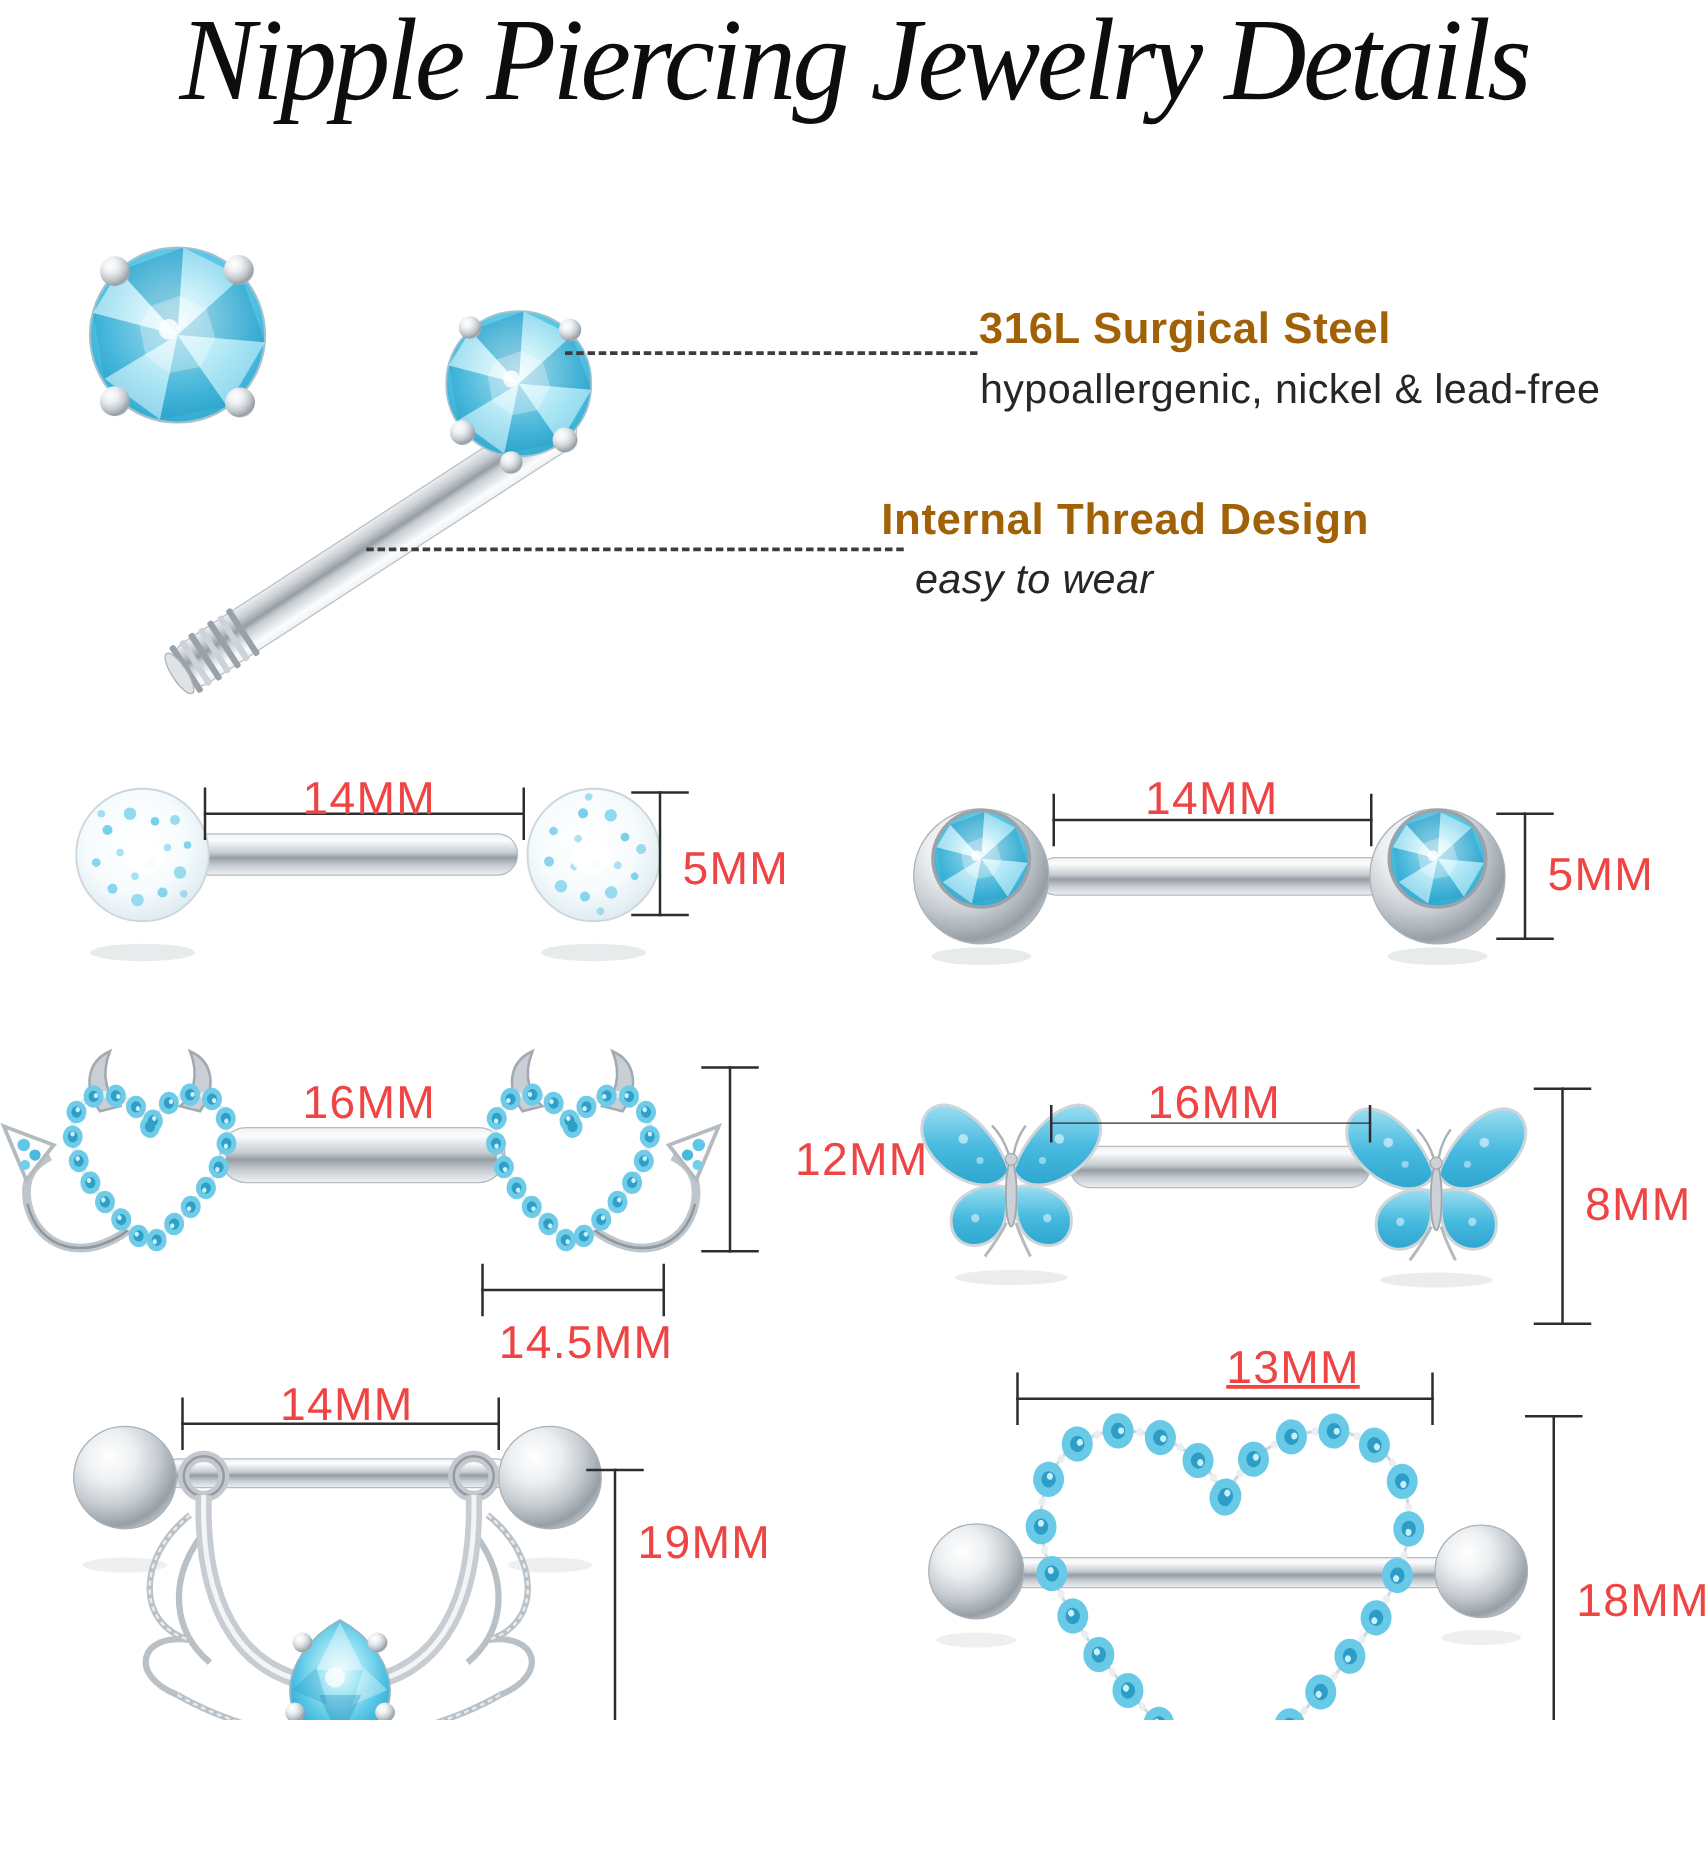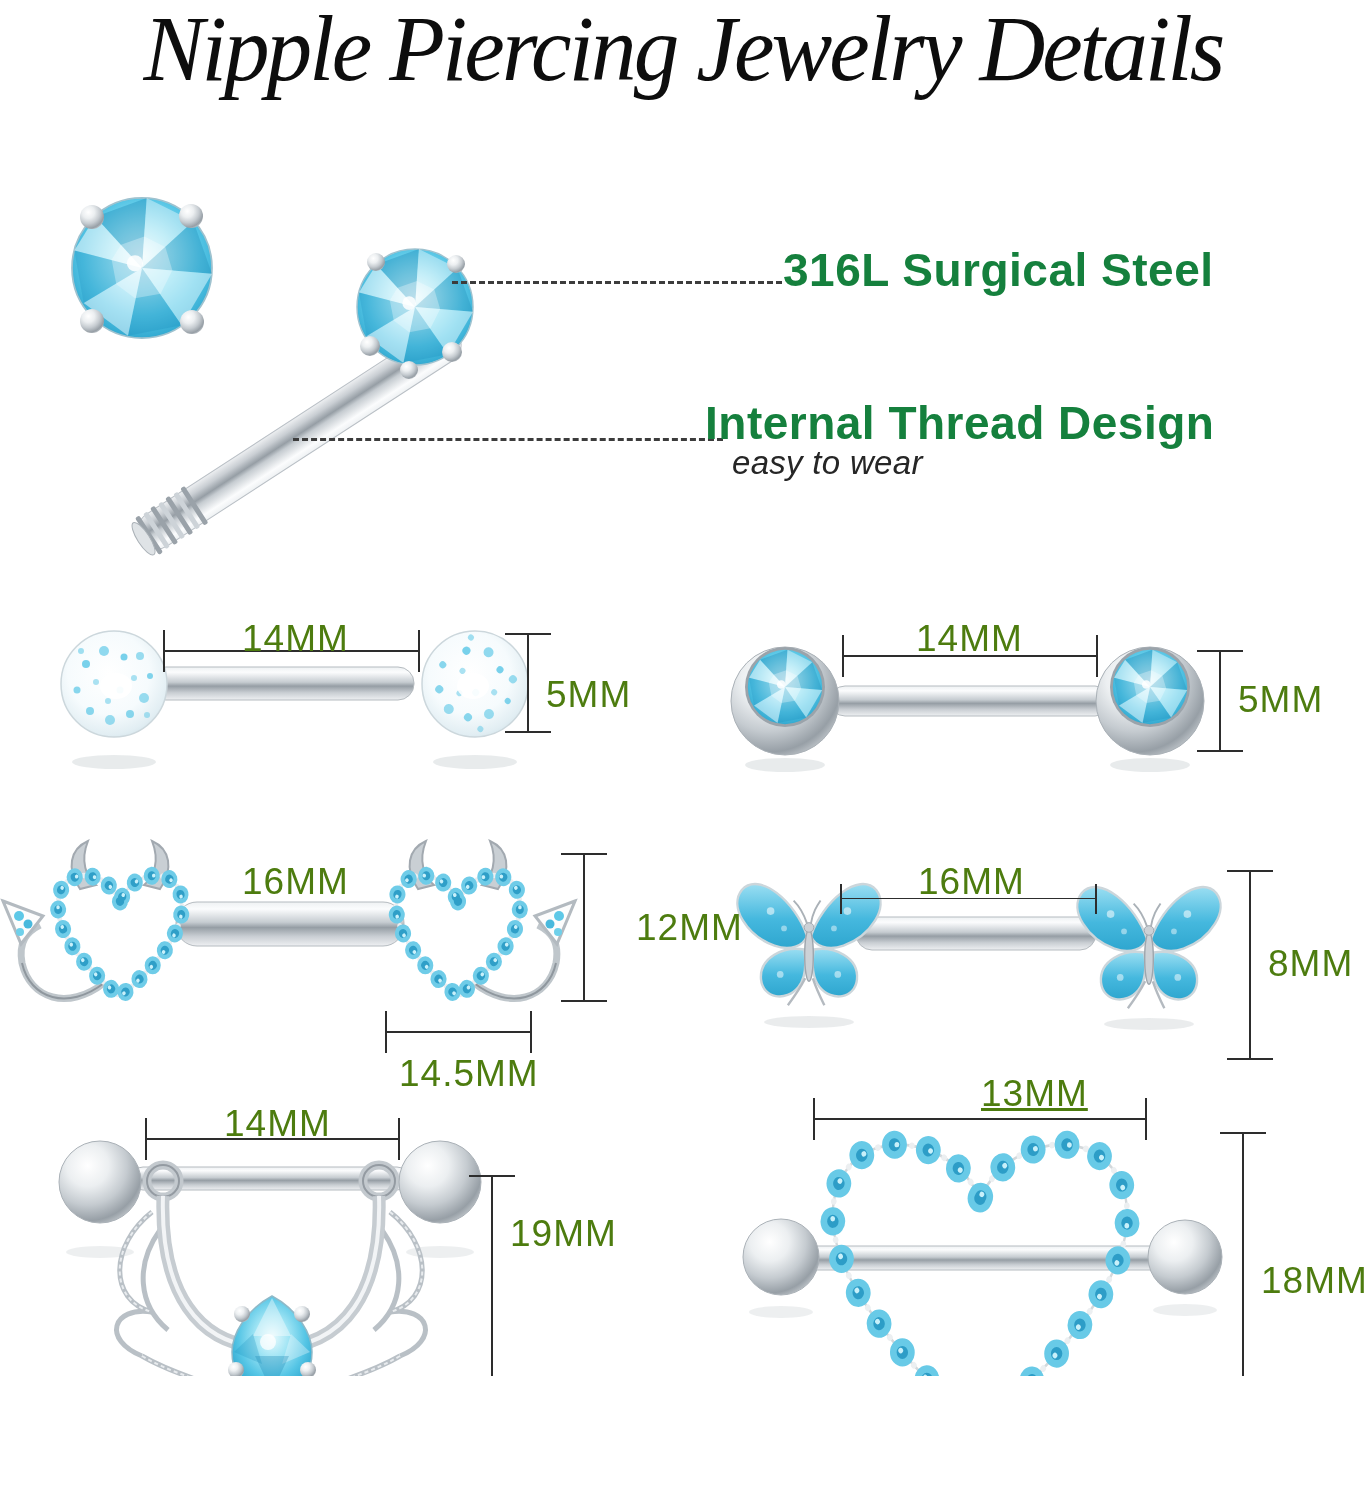--- a/index.html
+++ b/index.html
@@ -4,23 +4,23 @@
 <style>
   html,body{margin:0;padding:0;background:#ffffff;}
   #stage{position:relative;width:1366px;height:1376px;background:#ffffff;overflow:hidden;
          font-family:"Liberation Sans",sans-serif;}
   .title{position:absolute;top:-6px;left:0;width:1366px;text-align:center;
          font-family:"Liberation Serif",serif;font-style:italic;font-weight:500;
          font-size:94px;letter-spacing:-3px;color:#0d0d0d;white-space:nowrap;
          transform:scaleX(.97);transform-origin:center;}
   .jewelry-svg{position:absolute;left:0;top:0;}
   .dash{position:absolute;height:0;border-top:3px dashed #3c3c3c;}
-  .co-h{position:absolute;font-size:46px;font-weight:700;color:#15803d;letter-spacing:.5px;white-space:nowrap;}
+  .co-h{position:absolute;font-size:35px;font-weight:700;color:#a16207;letter-spacing:.5px;white-space:nowrap;}
   .co-s{position:absolute;font-size:33px;font-weight:400;color:#262626;letter-spacing:.3px;white-space:nowrap;}
-  .dim{position:absolute;font-size:37px;color:#4d7c0f;letter-spacing:1px;white-space:nowrap;}
+  .dim{position:absolute;font-size:37px;color:#ef4444;letter-spacing:1px;white-space:nowrap;}
   .dim.big{font-size:40px;}
   .dlh{position:absolute;height:2px;background:#2d2d2d;}
   .dlh::before,.dlh::after{content:"";position:absolute;width:2px;height:42px;top:-20px;background:#2d2d2d;}
   .dlh::before{left:0;}.dlh::after{right:0;}
   .dlh.thin{height:1px;}
   .dlh.thin::before,.dlh.thin::after{width:2px;height:30px;top:-14px;}
   .dlv{position:absolute;width:2px;background:#2d2d2d;}
   .dlv::before,.dlv::after{content:"";position:absolute;height:2px;width:46px;left:-22px;background:#2d2d2d;}
   .dlv::before{top:0;}.dlv::after{bottom:0;}
 </style>
@@ -287,20 +287,21 @@
         <path d="M 0,-70 C -28,-126 -120,-140 -148,-85 C -172,-36 -138,35 0,145 C 138,35 172,-36 148,-85 C 120,-140 28,-126 0,-70 Z" fill="none" stroke="#2d9dc7" stroke-width="12" stroke-linecap="round" stroke-dasharray="0.1 36"></path>
         <path d="M 0,-70 C -28,-126 -120,-140 -148,-85 C -172,-36 -138,35 0,145 C 138,35 172,-36 148,-85 C 120,-140 28,-126 0,-70 Z" fill="none" stroke="#c8f0fa" stroke-width="5" stroke-linecap="round" stroke-dasharray="0.1 36" stroke-dashoffset="2.5"></path>
       </g>
     </g>
   </svg>
 
   <div class="dash" style="left:452px;top:281px;width:330px;"></div>
   <div class="dash" style="left:293px;top:438px;width:430px;"></div>
 
   <div class="co-h" style="left:783px;top:243px;">316L Surgical Steel</div>
+  <div class="co-s" style="left:784px;top:292px;">hypoallergenic, nickel &amp; lead-free</div>
   <div class="co-h" style="left:705px;top:396px;">Internal Thread Design</div>
   <div class="co-s" style="left:732px;top:444px;font-style:italic;">easy to wear</div>
 
   <div class="dlh" style="left:163px;top:650px;width:257px;"></div>
   <div class="dim" style="left:242px;top:618px;">14MM</div>
   <div class="dlv" style="left:527px;top:633px;height:100px;"></div>
   <div class="dim" style="left:546px;top:674px;">5MM</div>
 
   <div class="dlh" style="left:842px;top:655px;width:256px;"></div>
   <div class="dim" style="left:916px;top:618px;">14MM</div>

